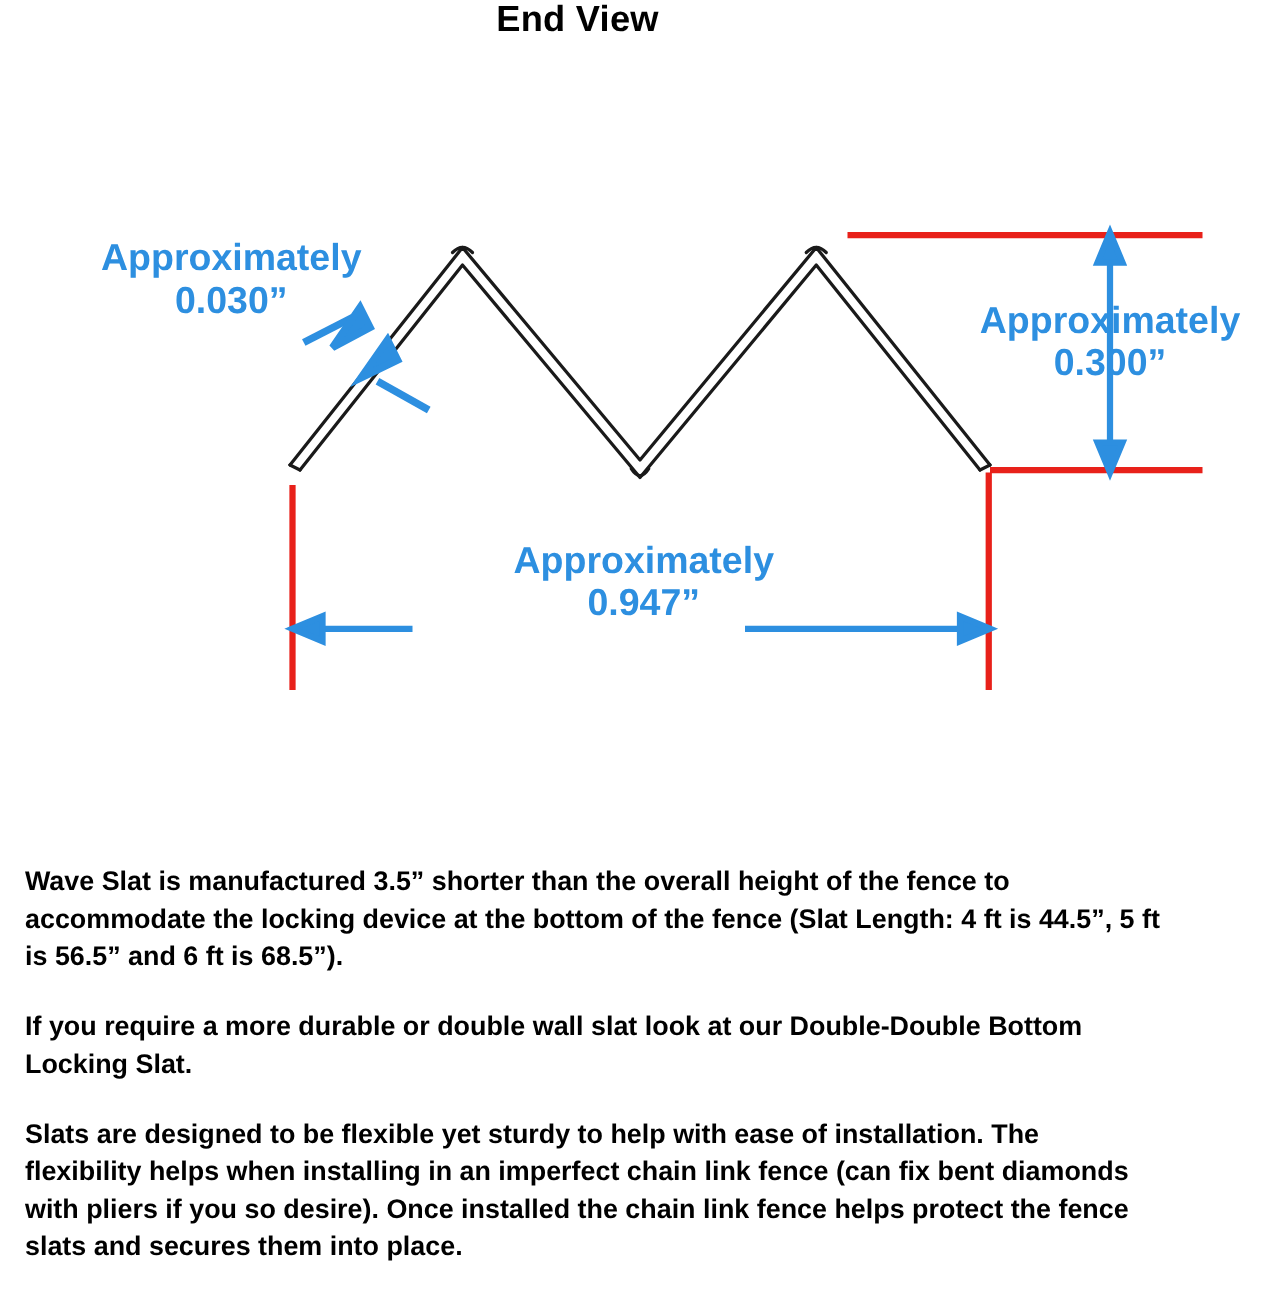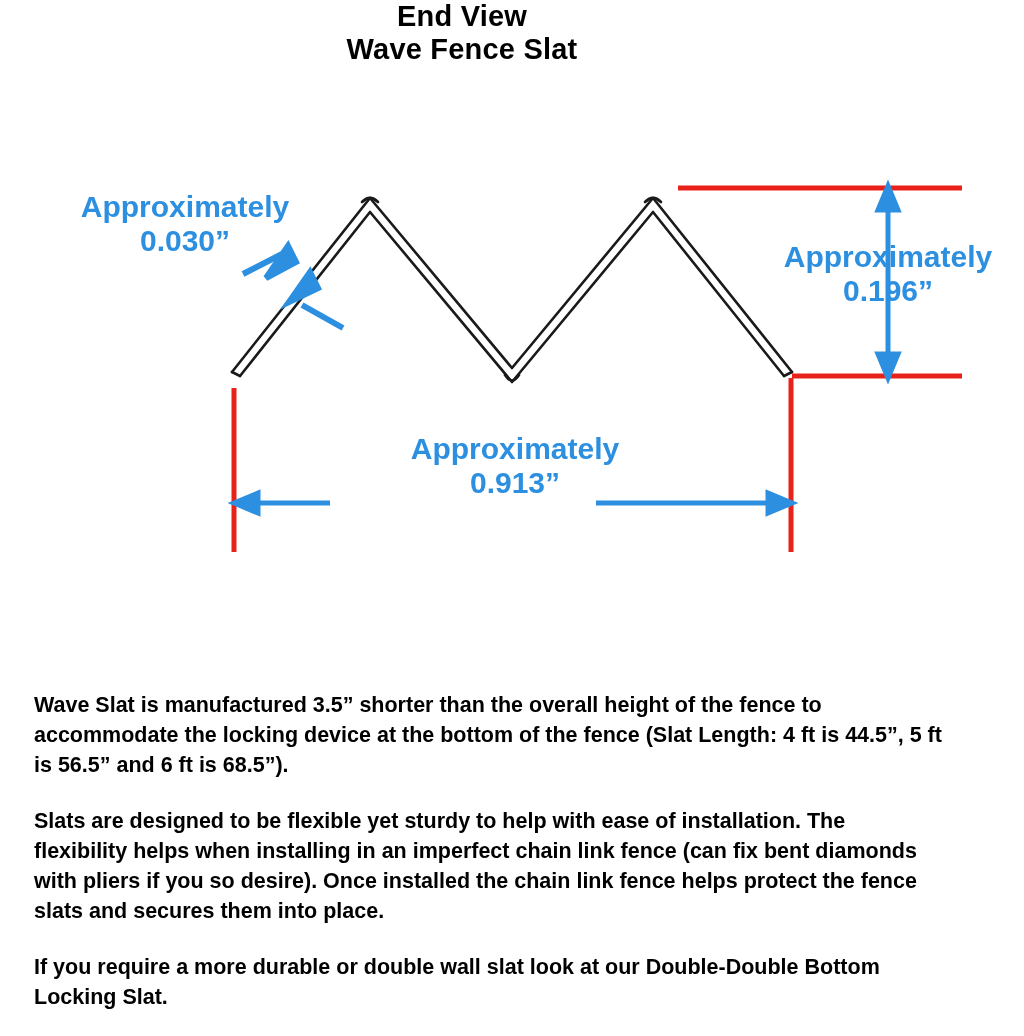--- a/index.html
+++ b/index.html
@@ -70,42 +70,41 @@
     top: 282px;
     width: 430px;
     text-align: center;
     font-size: 30px;
   }
 
   
   #body-text {
     position: absolute;
     top: 690px;
-    left: 14px;
+    left: 0px;
     width: 948px;
     padding: 0 20px;
     box-sizing: border-box;
   }
   #body-text p {
     margin: 0 0 26px 0;
     font-size: 21.5px;
     font-weight: bold;
     line-height: 30px;
     color: #000;
   }
   #body-text p:last-child {
     margin-bottom: 0;
   }
 </style>
 </head>
 <body>
 
 <div id="title-block">
   <div class="title-line">End View</div>
-  <div class="title-line">Wave Fence Slat</div>
 </div>
 
 <div id="diagram">
 
   <svg width="1024" height="470" viewBox="0 0 1024 470" xmlns="http://www.w3.org/2000/svg">
 
     <g fill="none" stroke="#1a1a1a" stroke-width="2.6" stroke-linejoin="round" stroke-linecap="round">
 
       <path d="M 232,222 L 370,48 L 512,218 L 653,48 L 792,222"></path>
 
@@ -152,26 +151,26 @@
     </g>
   </svg>
 
   <div class="blue-label" id="label-thickness">
     <div>Approximately</div>
     <div>0.030”</div>
   </div>
 
   <div class="blue-label" id="label-height">
     <div>Approximately</div>
-    <div>0.196”</div>
+    <div>0.300”</div>
   </div>
 
   <div class="blue-label" id="label-width">
     <div>Approximately</div>
-    <div>0.913”</div>
+    <div>0.947”</div>
   </div>
 </div>
 
 <div id="body-text">
   <p>Wave Slat is manufactured 3.5” shorter than the overall height of the fence to accommodate the locking device at the bottom of the fence (Slat Length: 4 ft is 44.5”, 5 ft is 56.5” and 6 ft is 68.5”).</p>
+  <p>If you require a more durable or double wall slat look at our Double-Double Bottom Locking Slat.</p>
   <p>Slats are designed to be flexible yet sturdy to help with ease of installation. The flexibility helps when installing in an imperfect chain link fence (can fix bent diamonds with pliers if you so desire). Once installed the chain link fence helps protect the fence slats and secures them into place.</p>
-  <p>If you require a more durable or double wall slat look at our Double-Double Bottom Locking Slat.</p>
 </div>
 
 </body></html>

